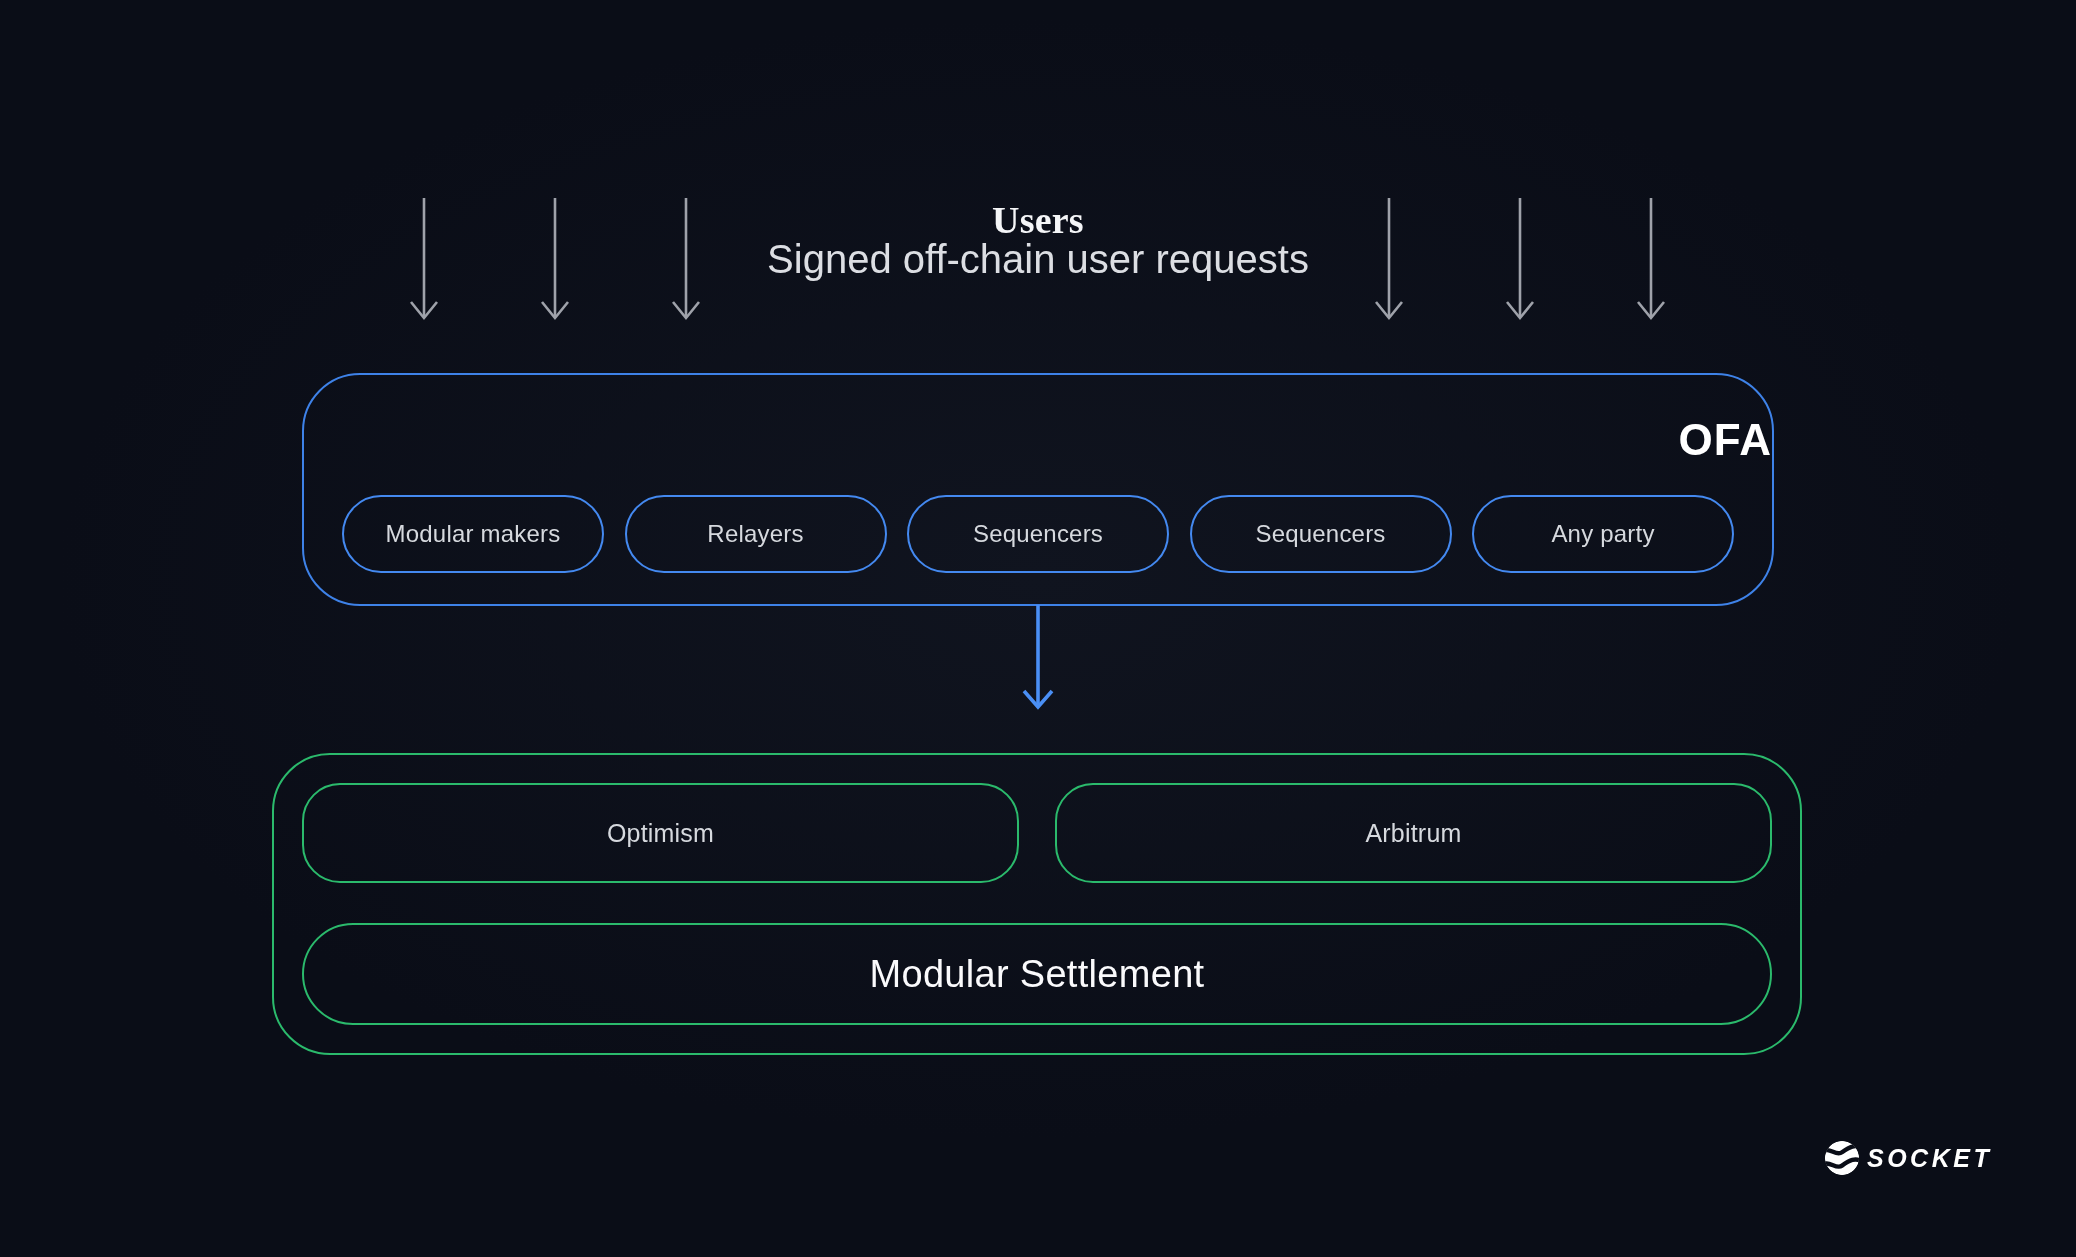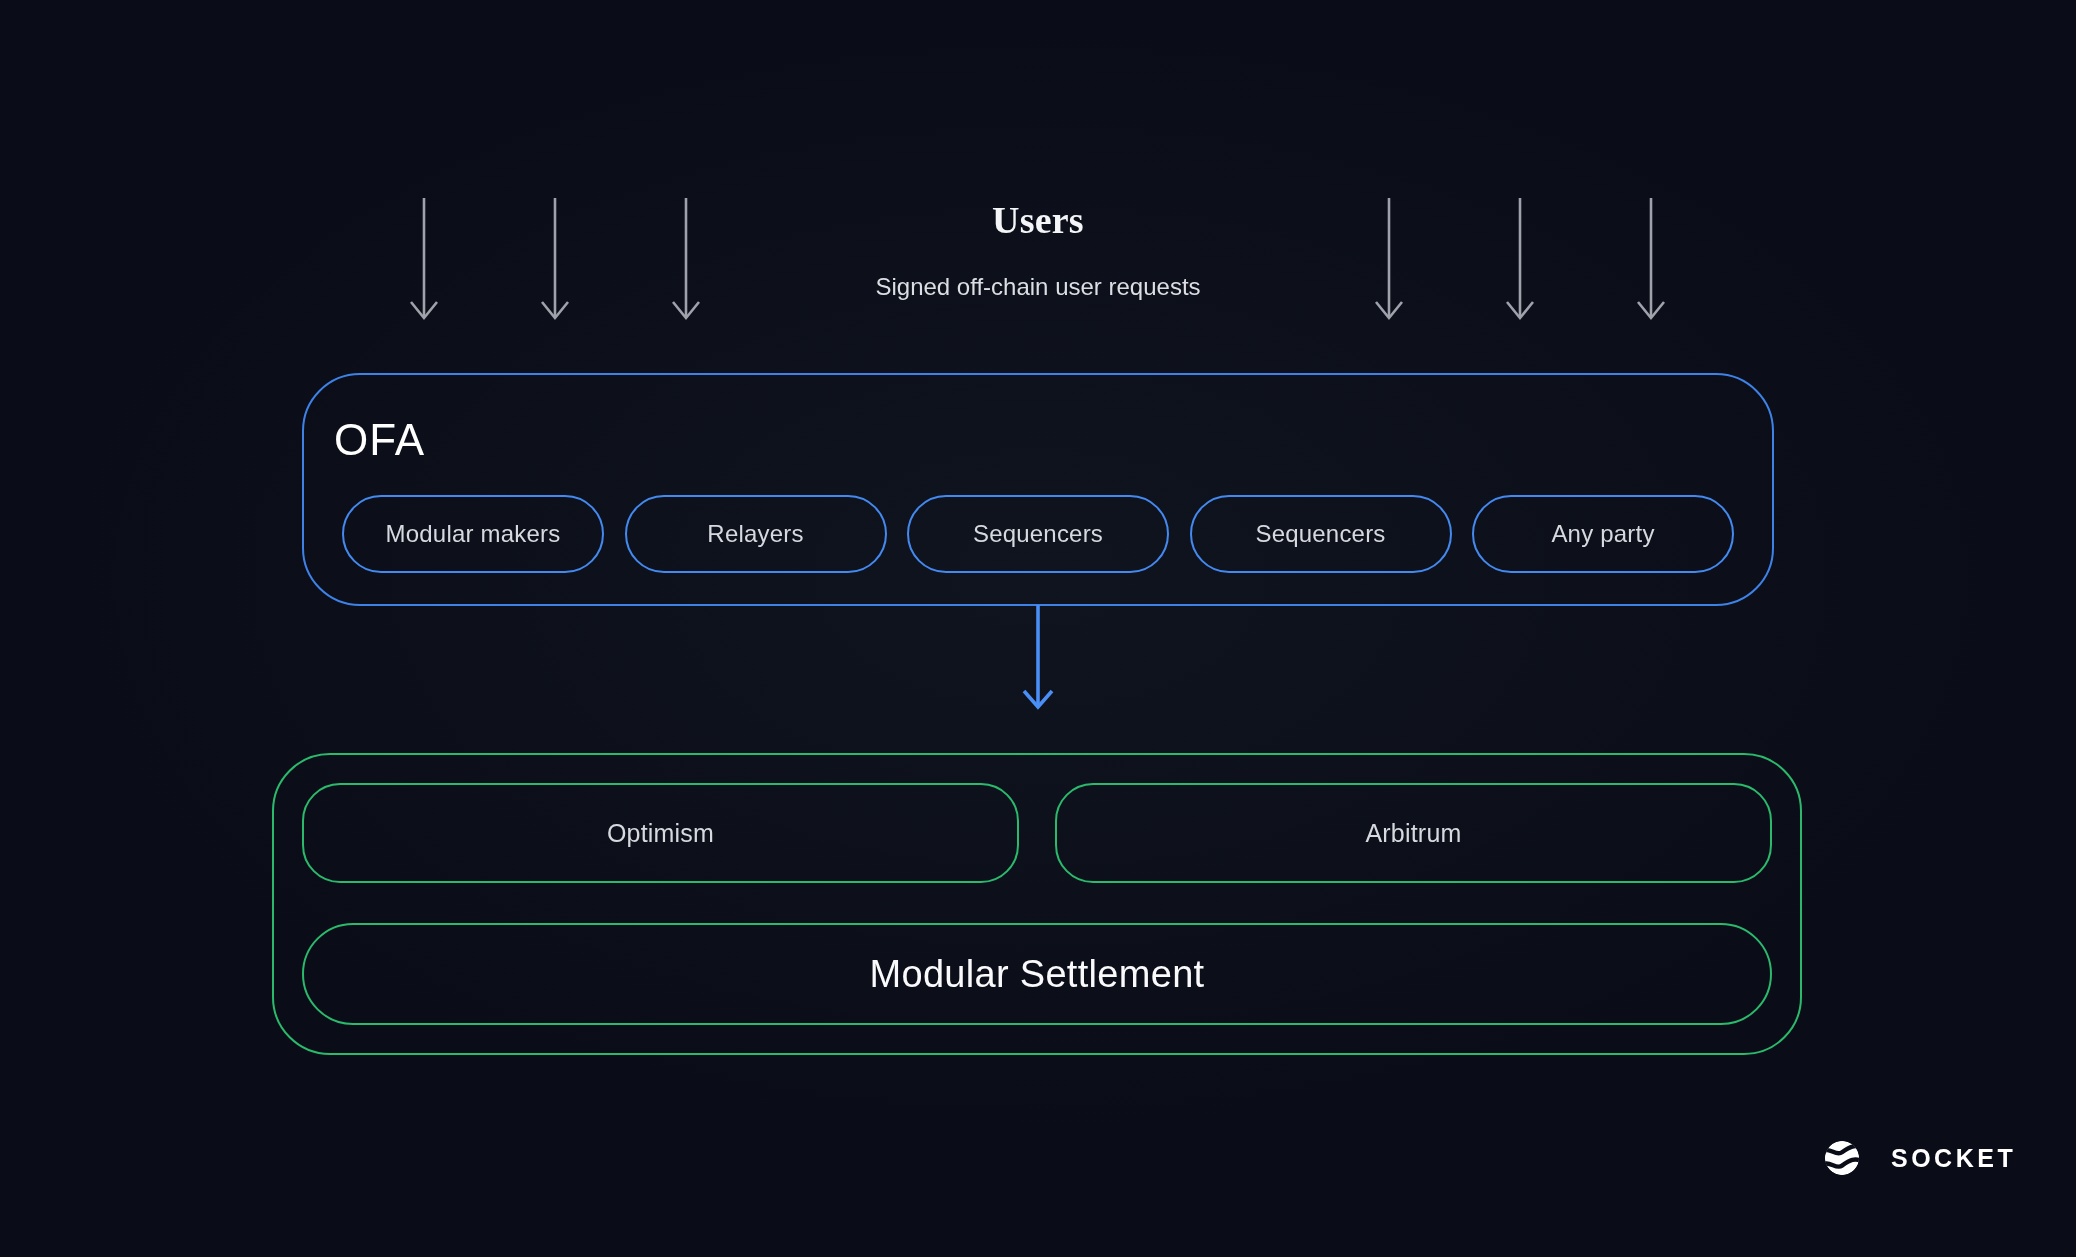--- a/index.html
+++ b/index.html
@@ -27,22 +27,22 @@
   }
   .users-title {
     font-size: 38px;
     font-weight: 700;
     line-height: 44px;
     color: #f4f5f7;
     letter-spacing: 0.2px;
     font-family: Liberation Serif, serif;
   }
   .users-subtitle {
-    margin-top: 28px;
-    font-size: 24px;
+    margin-top: 0;
+    font-size: 40px;
     font-weight: 400;
     line-height: 34px;
     color: #dcdee3;
   }
 
   
   .flow-arrow {
     position: absolute;
     top: 196px;
     width: 40px;
@@ -64,26 +64,25 @@
     height: 233px;
     border: 2px solid #3e82e8;
     border-radius: 58px;
     box-sizing: border-box;
   }
   .ofa-title {
     position: absolute;
     top: 40px;
     left: 0;
     width: 100%;
-    text-align: left;
+    text-align: right;
     font-size: 44px;
-    font-weight: 400;
+    font-weight: 700;
     color: #ffffff;
     letter-spacing: 1px;
-    padding-left: 30px;
   }
   .ofa-pills {
     position: absolute;
     left: 38px;
     right: 38px;
     top: 120px;
     height: 78px;
     display: flex;
     justify-content: space-between;
     align-items: stretch;
@@ -162,21 +161,22 @@
   }
 
   
   .brand {
     position: absolute;
     left: 1823px;
     top: 1138px;
     height: 40px;
     display: flex;
     align-items: center;
-    gap: 30px;
+    gap: 6px;
+    font-style: italic;
   }
   .brand-icon { width: 38px; height: 38px; }
   .brand-text {
     font-size: 25px;
     font-weight: 800;
     letter-spacing: 3.5px;
     color: #ffffff;
   }
 </style>
 </head>

